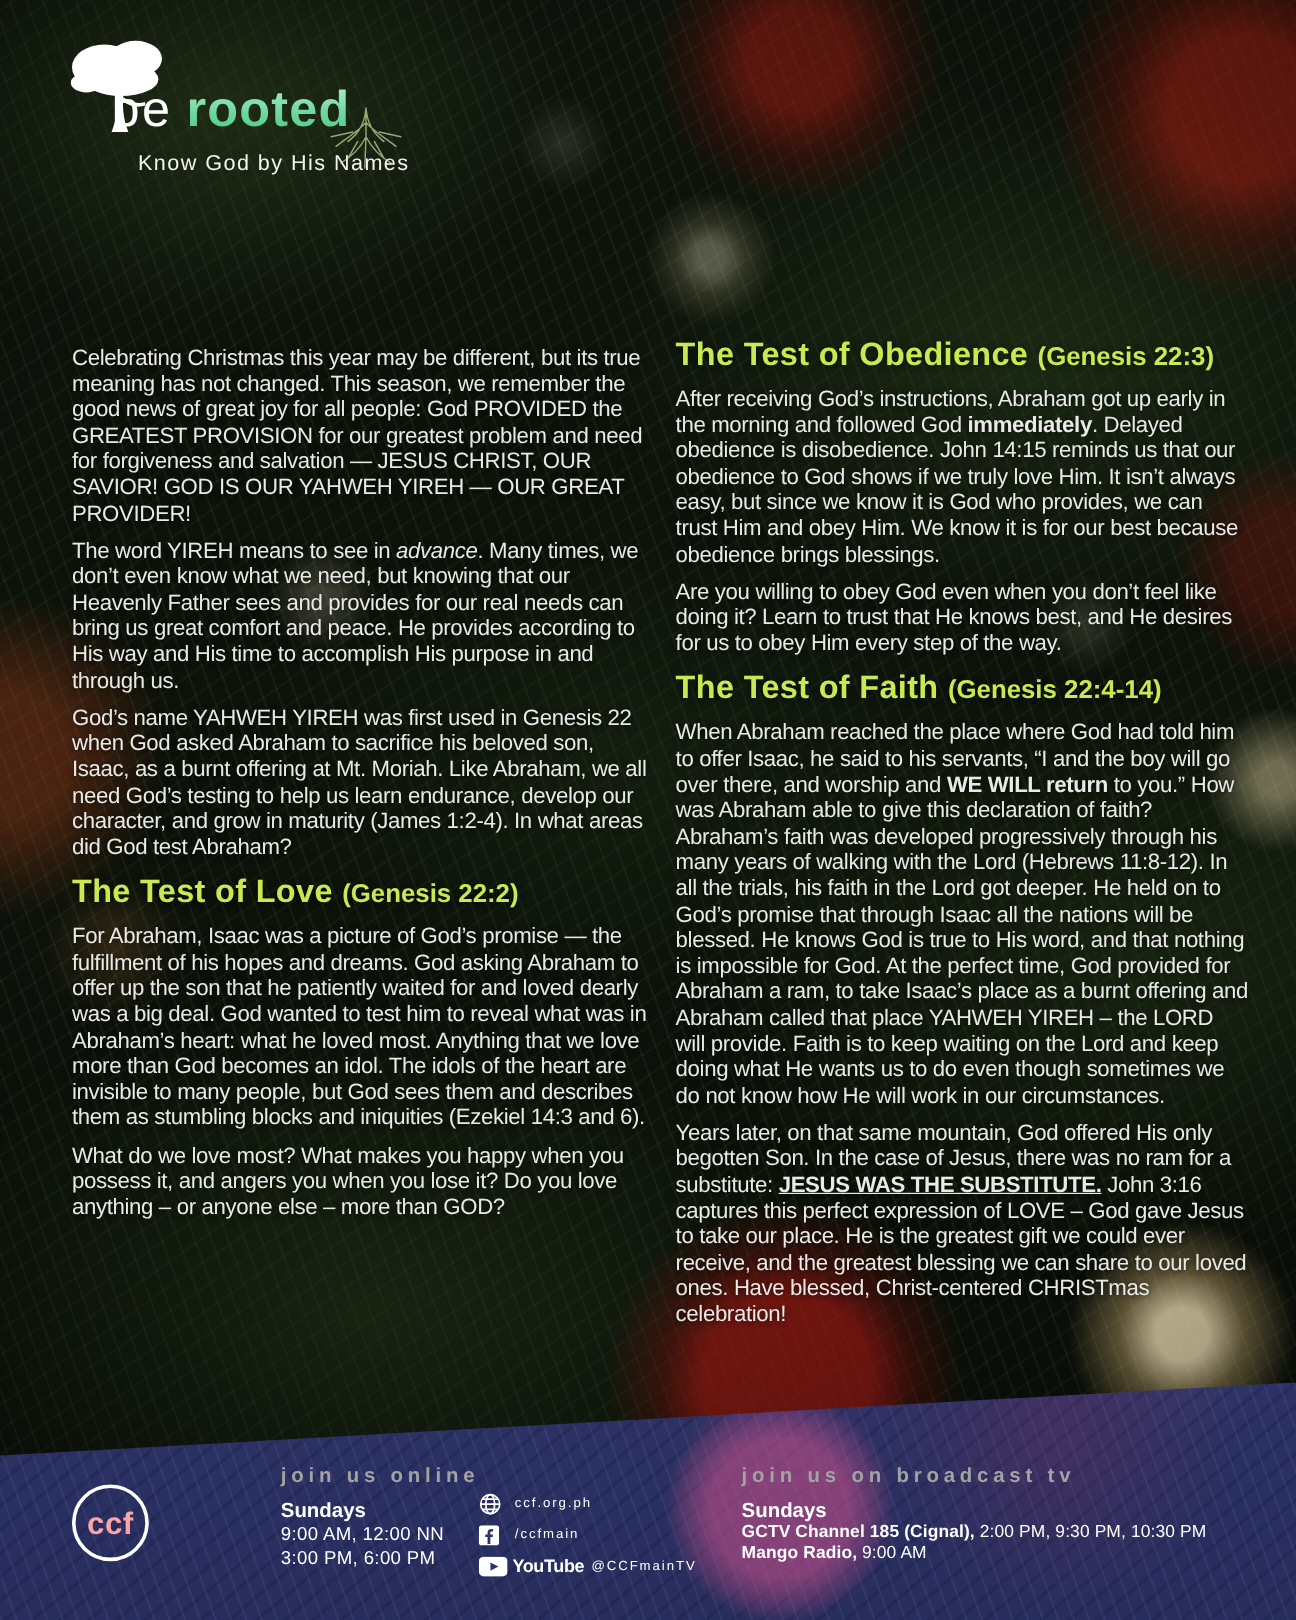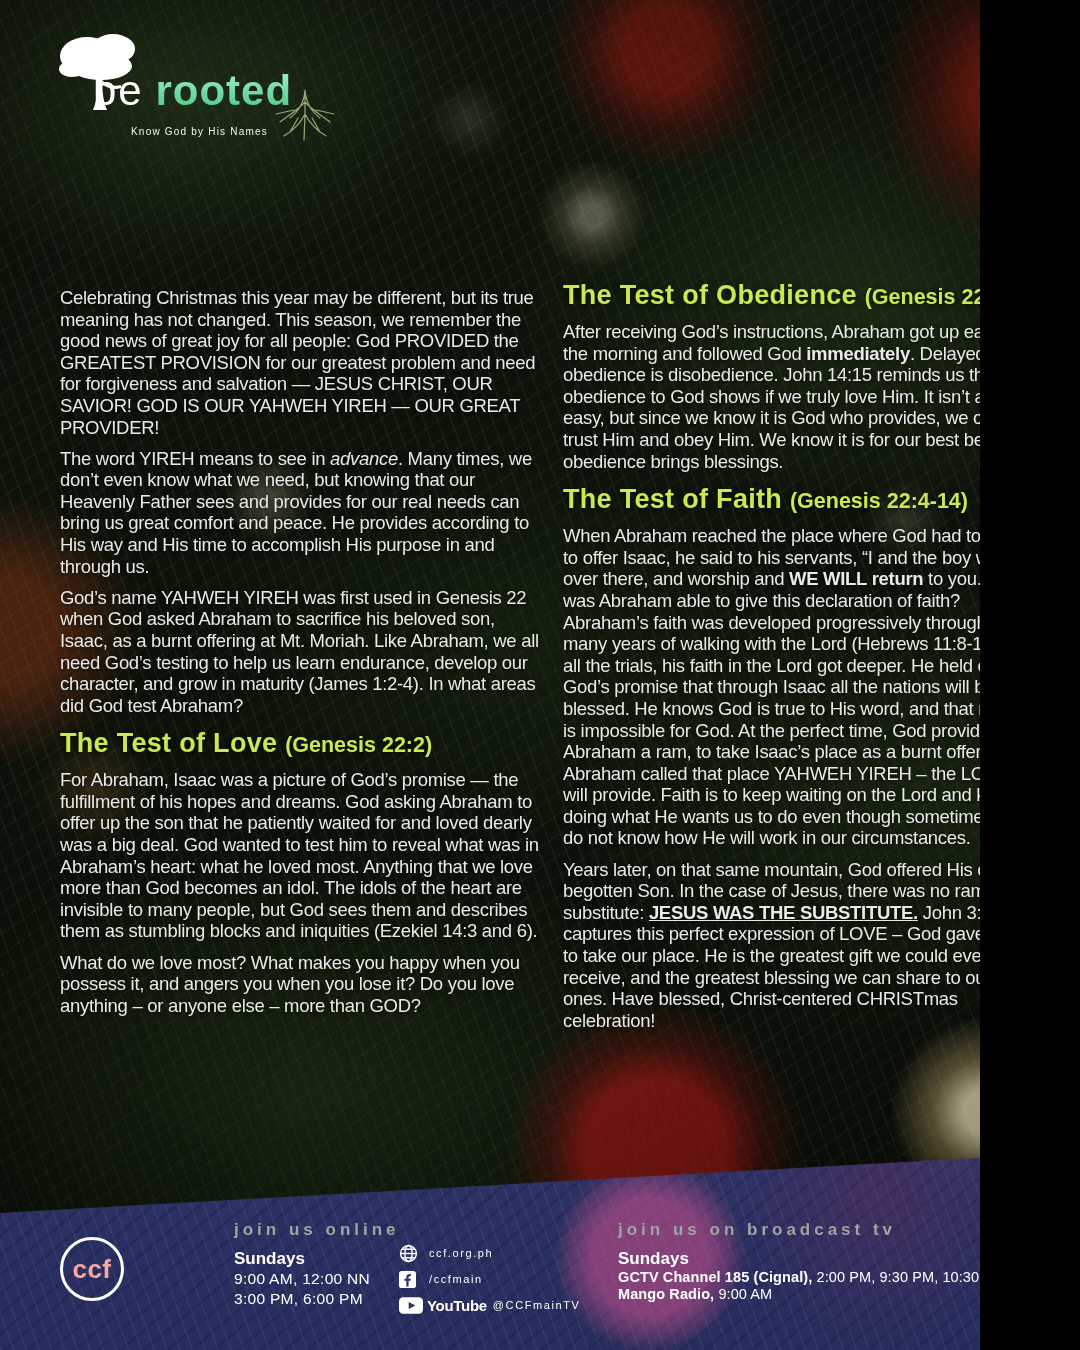--- a/index.html
+++ b/index.html
@@ -1,17 +1,17 @@
 <!DOCTYPE html>
 <html><head>
 <meta charset="utf-8">
 <style>
   html,body{margin:0;padding:0;background:#000;}
   .poster{
-    position:relative;width:980px;height:1350px;overflow:hidden;
+    position:relative;width:1080px;height:1350px;overflow:hidden;
     background:#0b100a;
     font-family:"Liberation Sans", sans-serif;
     -webkit-font-smoothing:antialiased;
   }
   
   .bg{
     position:absolute;inset:0;
     background-color:#0b100a;
     background-image:
       radial-gradient(circle 150px at 655px 1150px, rgba(155,22,18,.70) 0 70px, rgba(110,15,12,.40) 105px, transparent 150px),
@@ -42,21 +42,21 @@
   
   .logo{position:absolute;left:55px;top:26px;width:340px;height:130px;z-index:4;}
   .logo .tree{position:absolute;left:0;top:0;}
   .logo-line{position:absolute;left:38px;top:44px;white-space:nowrap;font-size:42px;line-height:42px;}
   .logo-be{color:#fff;font-weight:400;letter-spacing:2px;}
   .logo-rooted{
     font-weight:700;letter-spacing:1px;
     background:linear-gradient(180deg,#b7efcf 0%,#6fd9a0 55%,#4cc784 100%);
     -webkit-background-clip:text;background-clip:text;color:transparent;
   }
-  .tagline{position:absolute;left:60px;top:100px;color:#f3f3f1;font-size:10px;letter-spacing:1.2px;margin-left:16px;}
+  .tagline{position:absolute;left:60px;top:100px;color:#f3f3f1;font-size:18px;letter-spacing:1.2px;}
   .roots{position:absolute;left:205px;top:62px;opacity:.65;}
   
   .title{
     position:absolute;left:57px;top:143px;z-index:4;
     color:#fff;font-size:84px;font-weight:700;letter-spacing:2px;line-height:90px;
     text-shadow:0 2px 14px rgba(0,0,0,.55);
   }
   .subtitle{
     position:absolute;left:62px;top:236px;z-index:4;
     color:#a9c6e8;font-size:24px;font-weight:700;letter-spacing:1.8px;
@@ -140,20 +140,21 @@
     <p><span>The word YIREH means to see in </span><span class="i">advance</span><span>. Many times, we don’t even know what we need, but knowing that our Heavenly Father sees and provides for our real needs can bring us great comfort and peace. He provides according to His way and His time to accomplish His purpose in and through us.</span></p>
     <p><span>God’s name YAHWEH YIREH was first used in Genesis 22 when God asked Abraham to sacrifice his beloved son, Isaac, as a burnt offering at Mt. Moriah. Like Abraham, we all need God’s testing to help us learn endurance, develop our character, and grow in maturity (James 1:2-4). In what areas did God test Abraham?</span></p>
     <h2><span>The Test of Love</span> <span class="ref">(Genesis 22:2)</span></h2>
     <p><span>For Abraham, Isaac was a picture of God’s promise — the fulfillment of his hopes and dreams. God asking Abraham to offer up the son that he patiently waited for and loved dearly was a big deal. God wanted to test him to reveal what was in Abraham’s heart: what he loved most. Anything that we love more than God becomes an idol. The idols of the heart are invisible to many people, but God sees them and describes them as stumbling blocks and iniquities (Ezekiel 14:3 and 6).</span></p>
     <p><span>What do we love most? What makes you happy when you possess it, and angers you when you lose it? Do you love anything – or anyone else – more than GOD?</span></p>
   </div>
 
   <div class="col col-right">
     <h2><span>The Test of Obedience</span> <span class="ref">(Genesis 22:3)</span></h2>
     <p><span>After receiving God’s instructions, Abraham got up early in the morning and followed God </span><span class="b">immediately</span><span>. Delayed obedience is disobedience. John 14:15 reminds us that our obedience to God shows if we truly love Him. It isn’t always easy, but since we know it is God who provides, we can trust Him and obey Him. We know it is for our best because obedience brings blessings.</span></p>
+    <p><span>Are you willing to obey God even when you don’t feel like doing it? Learn to trust that He knows best, and He desires for us to obey Him every step of the way.</span></p>
     <h2><span>The Test of Faith</span> <span class="ref">(Genesis 22:4-14)</span></h2>
     <p><span>When Abraham reached the place where God had told him to offer Isaac, he said to his servants, “I and the boy will go over there, and worship and </span><span class="b">WE WILL return</span><span> to you.”  How was Abraham able to give this declaration of faith? Abraham’s faith was developed progressively through his many years of walking with the Lord (Hebrews 11:8-12). In all the trials, his faith in the Lord got deeper. He held on to God’s promise that through Isaac all the nations will be blessed. He knows God is true to His word, and that nothing is impossible for God. At the perfect time, God provided for Abraham a ram, to take Isaac’s place as a burnt offering and Abraham called that place YAHWEH YIREH – the LORD will provide. Faith is to keep waiting on the Lord and keep doing what He wants us to do even though sometimes we do not know how He will work in our circumstances.</span></p>
     <p><span>Years later, on that same mountain, God offered His only begotten Son. In the case of Jesus, there was no ram for a substitute: </span><span class="b u">JESUS WAS THE SUBSTITUTE.</span><span> John 3:16 captures this perfect expression of LOVE – God gave Jesus to take our place. He is the greatest gift we could ever receive, and the greatest blessing we can share to our loved ones. Have blessed, Christ-centered CHRISTmas celebration!</span></p>
   </div>
 
   <div class="footer-band"></div>
   <div class="footer-content">
     <div class="ccf-logo">ccf</div>
 
     <div class="f-online">

